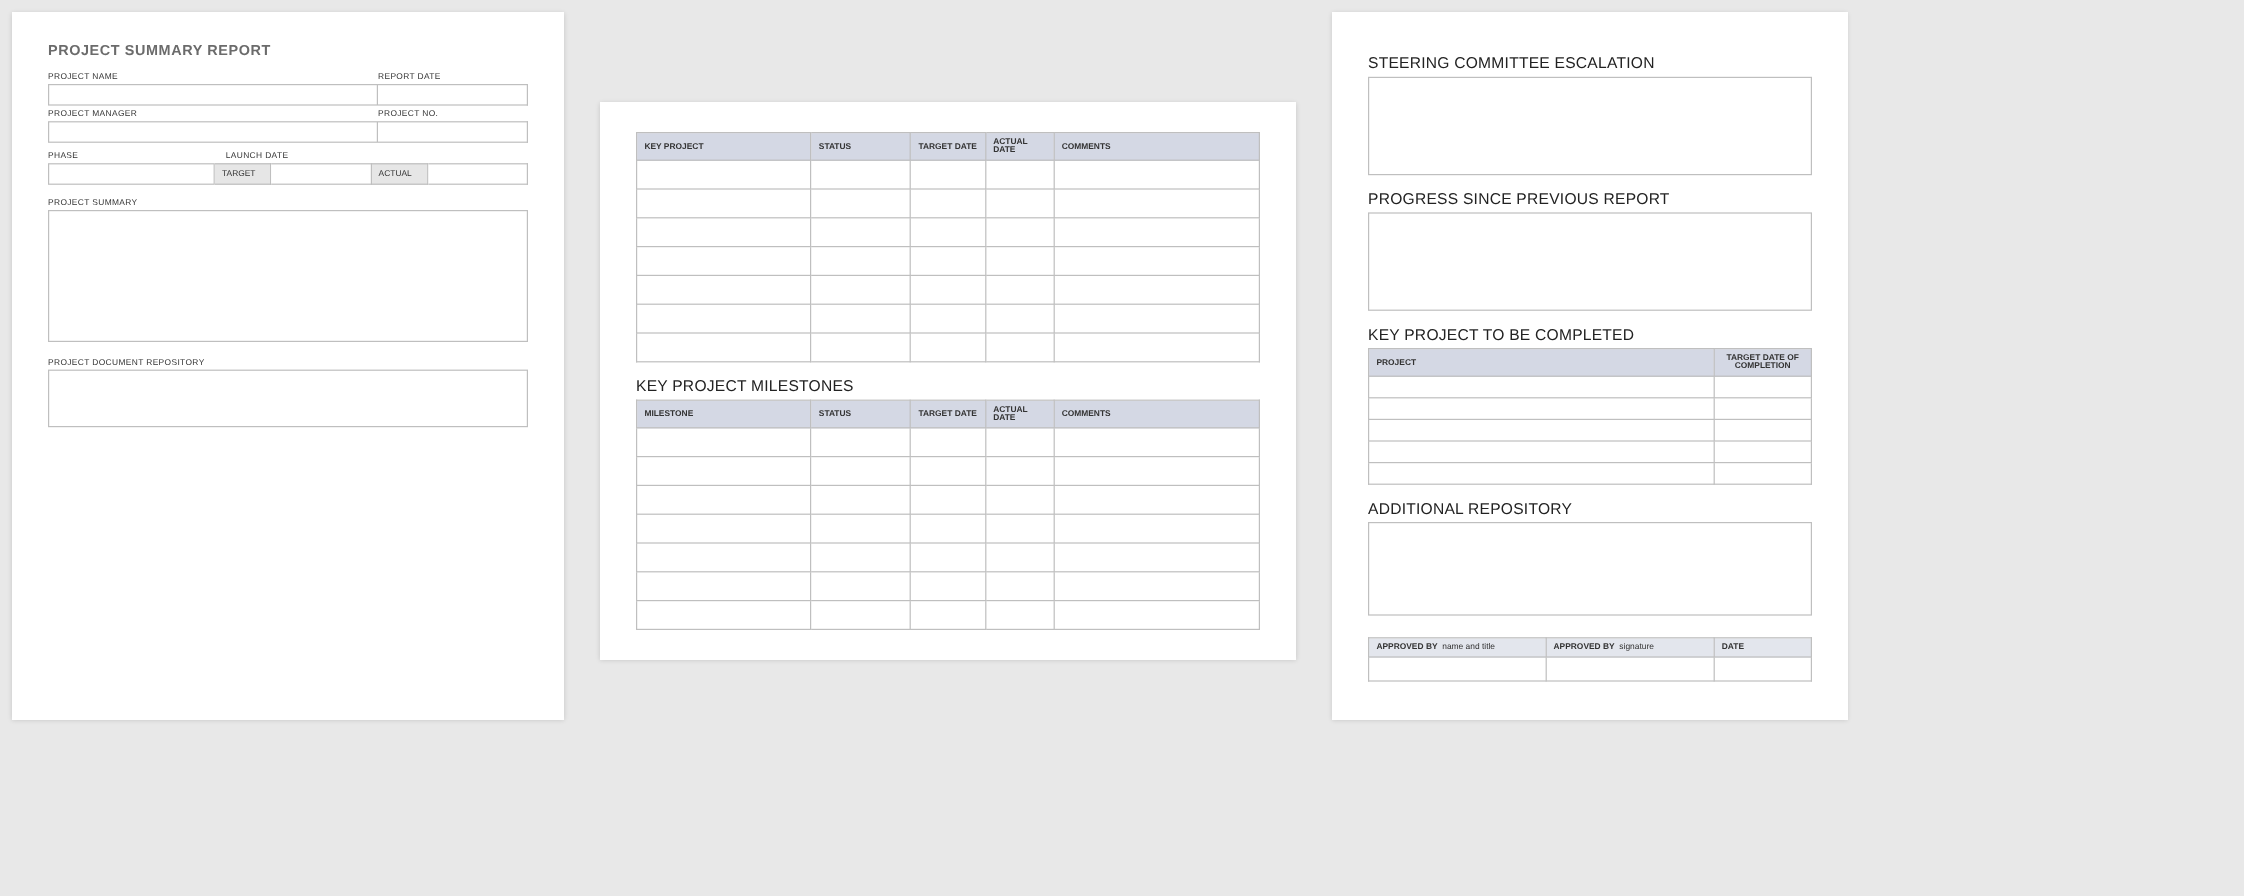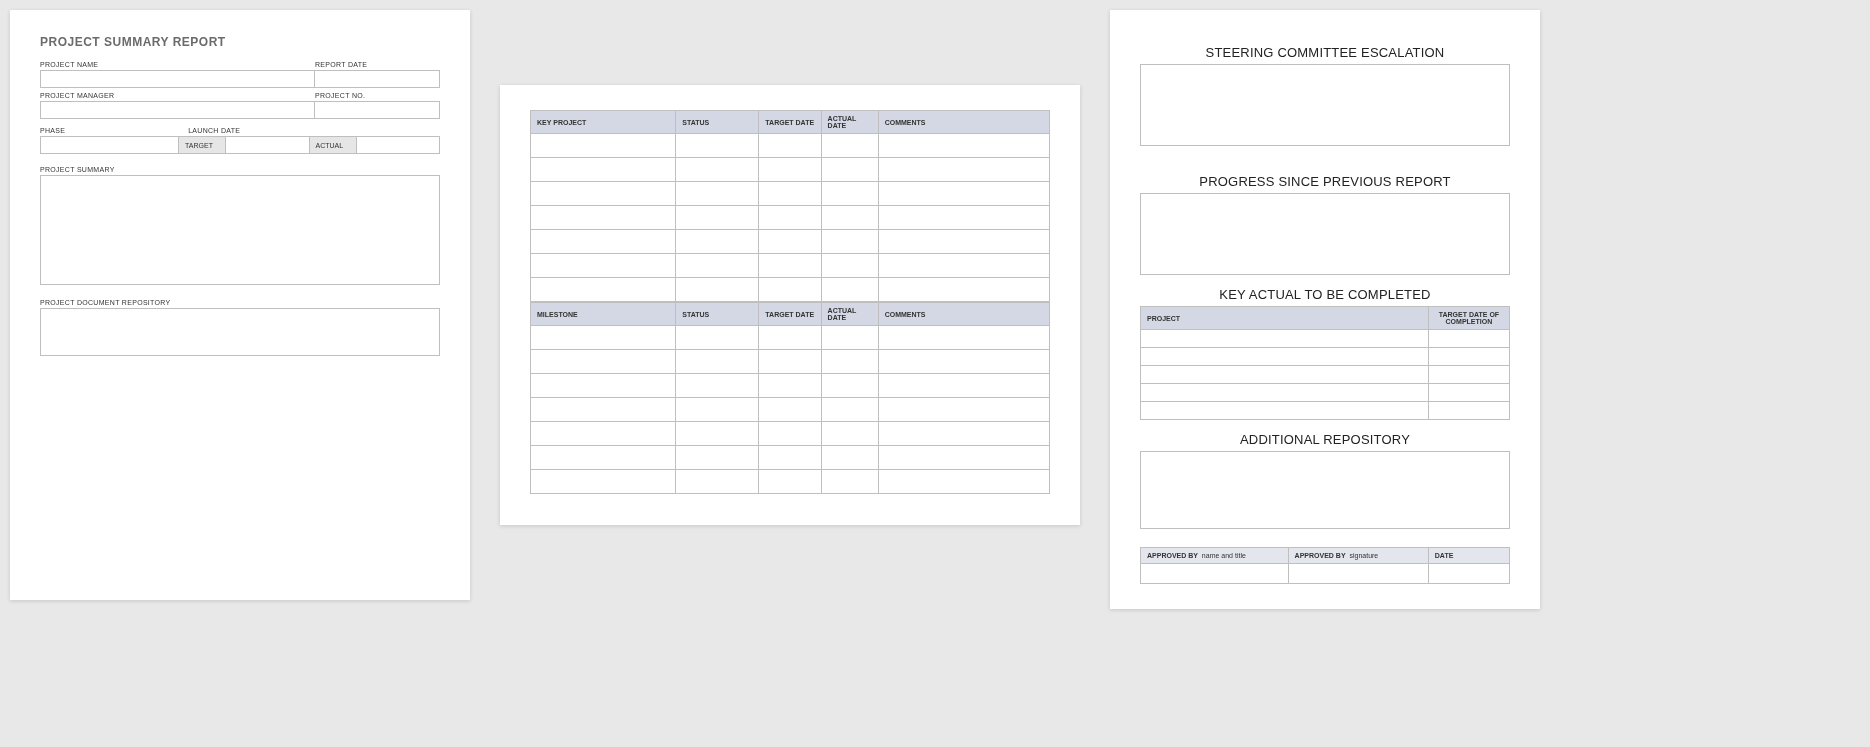--- a/index.html
+++ b/index.html
@@ -27,21 +27,20 @@
     color: #6b6b6b;
     letter-spacing: 0.5px;
     margin-bottom: 8px;
   }
   .section-title {
     font-size: 13px;
     font-weight: normal;
     color: #222;
     margin: 10px 0 4px 0;
     letter-spacing: 0.2px;
-    text-align: center;
   }
   .field-label {
     font-size: 7px;
     color: #333;
     letter-spacing: 0.3px;
     margin: 4px 0 2px 0;
   }
   .row { display: flex; gap: 0; }
   .cell { flex: 1; display: flex; flex-direction: column; }
   .box {
@@ -222,20 +221,21 @@
         <tr>
           <td></td>
           <td></td>
           <td></td>
           <td></td>
           <td></td>
         </tr>
       </tbody>
   </table>
 
+  <div class="section-title" style="margin-top:12px;">KEY PROJECT MILESTONES</div>
   <table class="grid">
     <colgroup>
       <col style="width:28%">
         <col style="width:16%">
         <col style="width:12%">
         <col style="width:11%">
         <col style="width:33%">
     </colgroup>
     <thead>
       <tr>
@@ -297,24 +297,24 @@
           <td></td>
         </tr>
       </tbody>
   </table>
 </div>
 
 <div class="page p3">
   <div class="section-title">STEERING COMMITTEE ESCALATION</div>
   <div class="box med2"></div>
 
-  <div class="section-title" style="margin-top:28px;">PROGRESS SINCE PREVIOUS REPORT</div>
+  <div class="section-title" style="margin-top:12px;">PROGRESS SINCE PREVIOUS REPORT</div>
   <div class="box med2"></div>
 
-  <div class="section-title" style="margin-top:12px;">KEY ACTUAL TO BE COMPLETED</div>
+  <div class="section-title" style="margin-top:12px;">KEY PROJECT TO BE COMPLETED</div>
   <table class="grid">
     <colgroup>
         <col style="width:78%">
         <col style="width:22%">
       </colgroup>
     <thead>
       <tr>
         <th>PROJECT</th>
         <th class="center">TARGET DATE OF COMPLETION</th>
       </tr>

